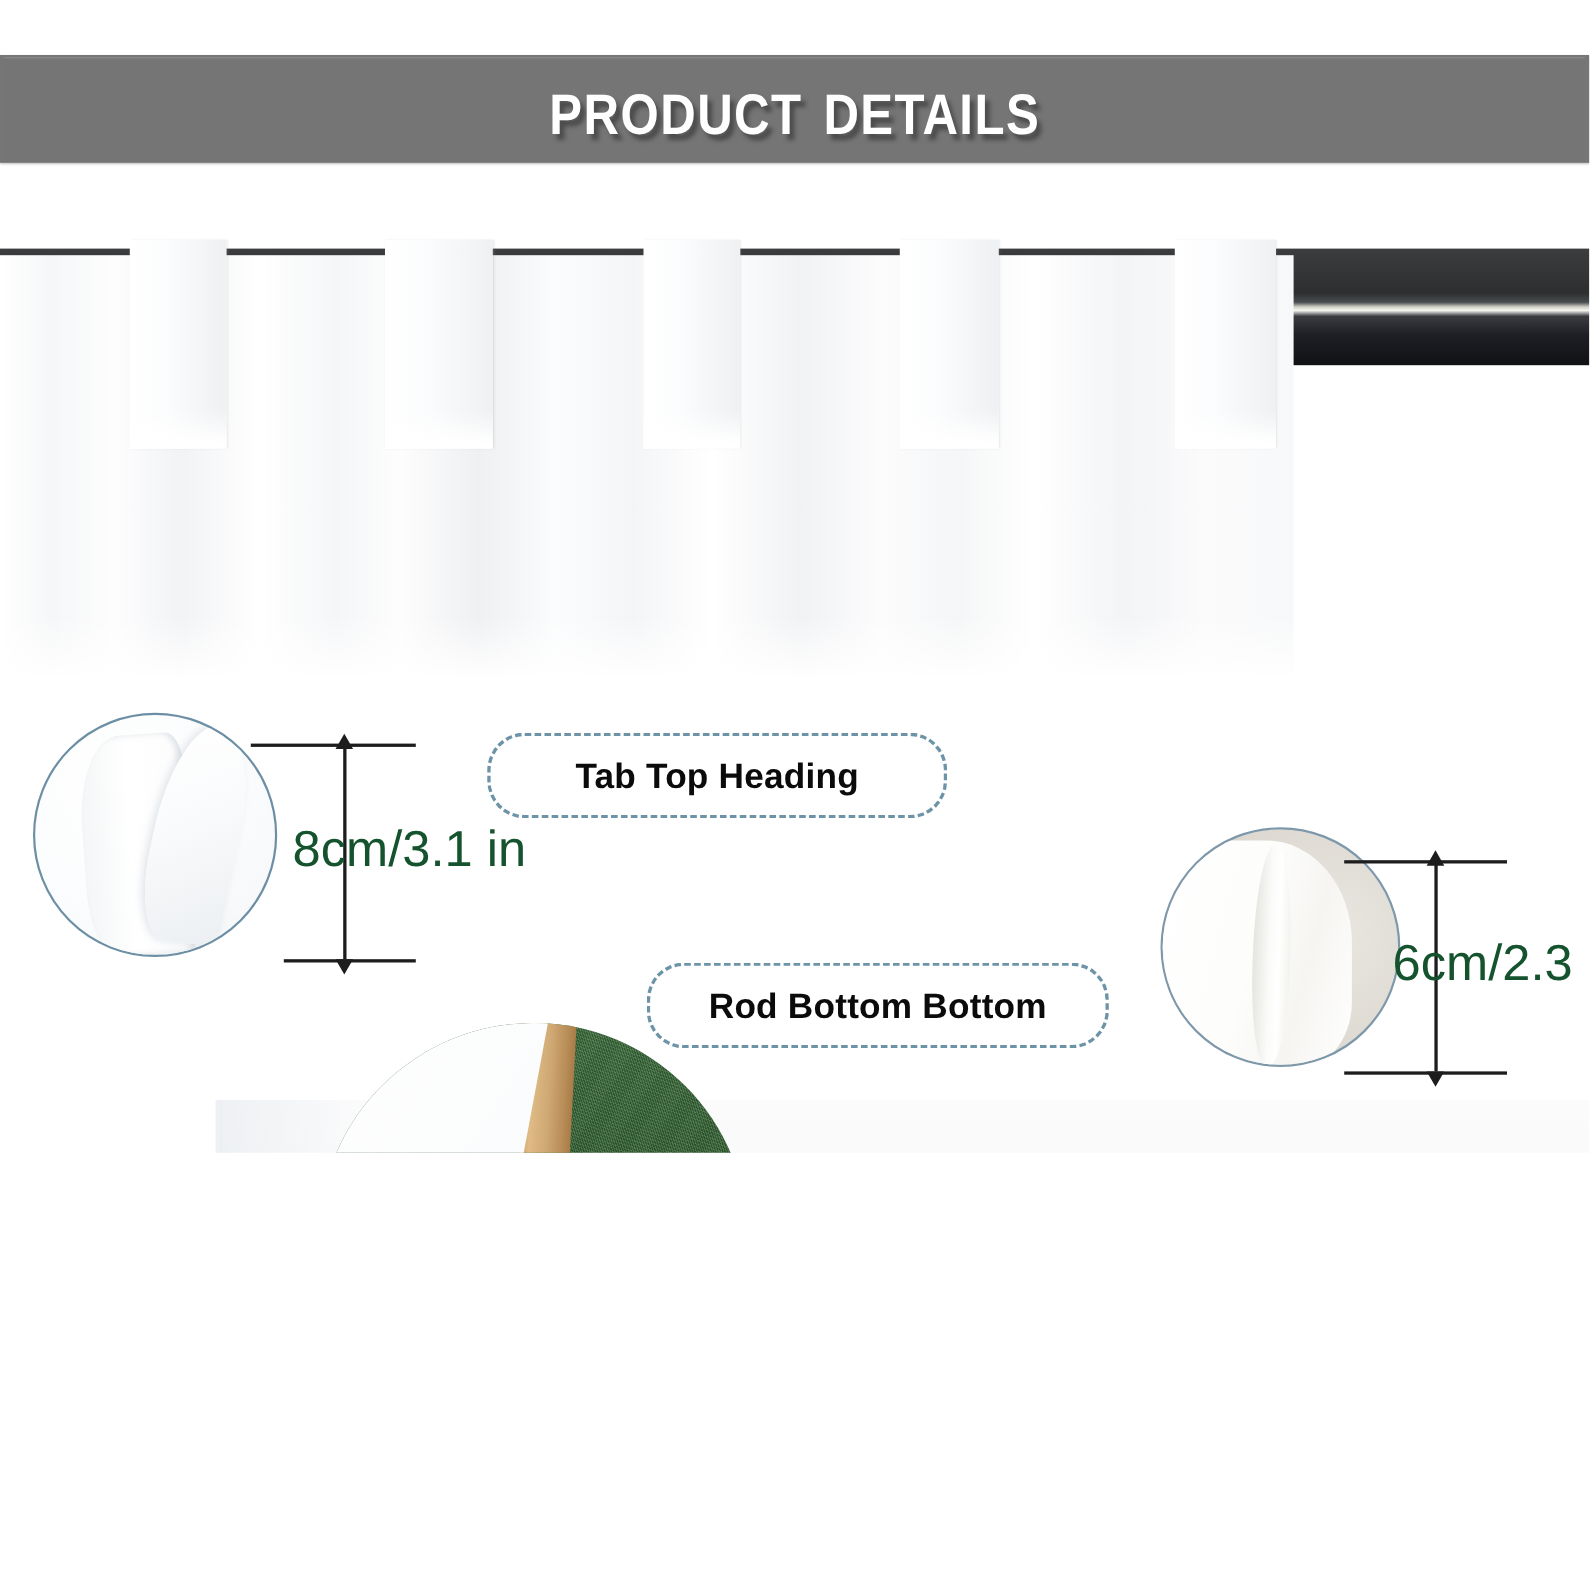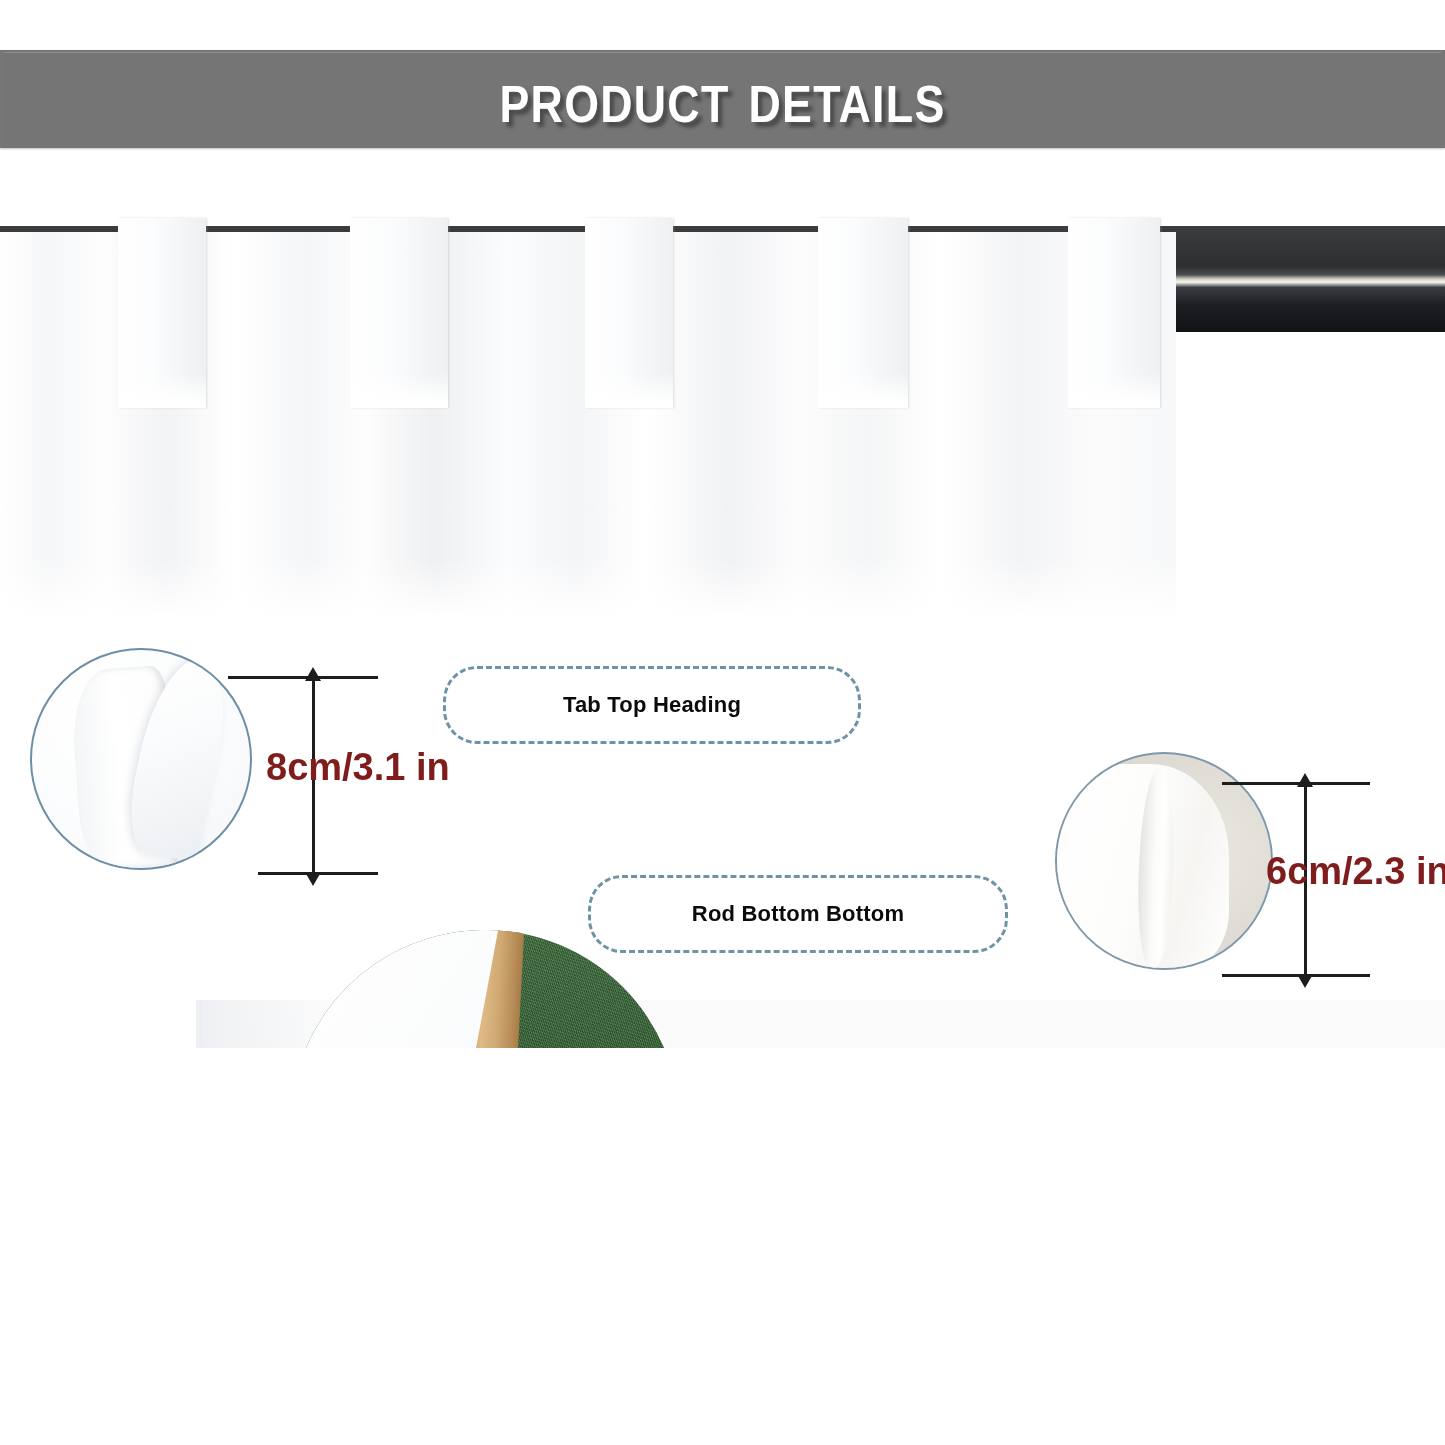--- a/index.html
+++ b/index.html
@@ -287,21 +287,21 @@
     box-sizing: border-box;
     border: 3px dashed #6c93a6;
     border-radius: 34px;
     background: #ffffff;
     display: flex;
     align-items: center;
     justify-content: center;
     color: #0b0b0b;
     font-family: "Liberation Sans", sans-serif;
     font-weight: bold;
-    font-size: 22px;
+    font-size: 32px;
     letter-spacing: 0.2px;
     white-space: nowrap;
   }
   .pill-tab-top  { left: 443px;  top: 666px; width: 418px; height: 78px; }
   .pill-rod-pkt  { left: 588px;  top: 875px; width: 420px; height: 78px; }
 
   
   .dim {
     position: absolute;
   }
@@ -323,24 +323,24 @@
     position: absolute;
     width: 0; height: 0;
     left: -7px;
     border-left: 8.5px solid transparent;
     border-right: 8.5px solid transparent;
   }
   .arrow-up   { top: -13px;  border-bottom: 14px solid #1d1d1d; }
   .arrow-down { bottom: -13px; border-top: 14px solid #1d1d1d; }
   .dim-text {
     position: absolute;
-    color: #7f1d1d;
+    color: #14532d;
     font-family: "Liberation Sans", sans-serif;
-    font-weight: bold;
-    font-size: 38px;
+    font-weight: normal;
+    font-size: 46px;
     white-space: nowrap;
     line-height: 1;
     background: transparent;
   }
 
   
   .dim8 { left: 228px; top: 676px; width: 260px; height: 200px; }
   .dim8 .l-top    { left: 0;   top: 0;    width: 150px; }
   .dim8 .l-bottom { left: 30px; top: 196px; width: 120px; }
   .dim8 .shaft    { left: 84px; top: 4px;  height: 192px; }

